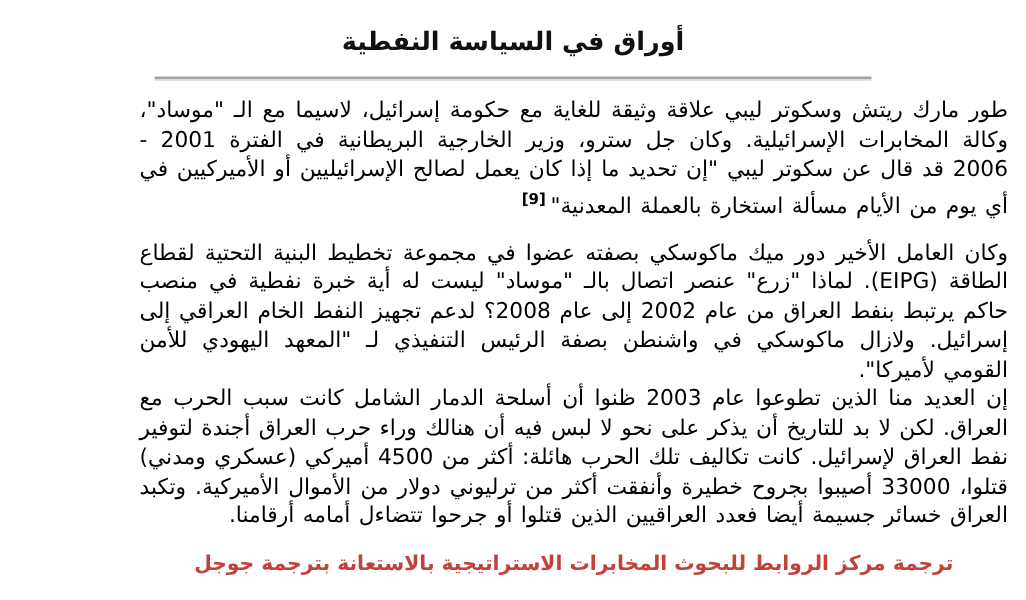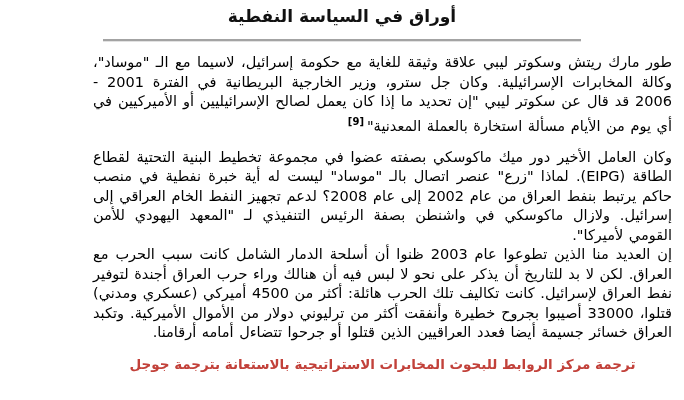--- a/index.html
+++ b/index.html
@@ -10,21 +10,21 @@
     font-family: "DejaVu Sans", sans-serif;
     direction: rtl;
     overflow: hidden;
     color: #000000;
   }
   .page { width: 684px; height: 400px; position: relative; }
   .title {
     text-align: center;
     font-weight: bold;
     font-size: 17px;
-    padding-top: 6px;
+    padding-top: 18px;
     color: #111111;
     letter-spacing: 0;
   }
   .divider {
     width: 478px;
     height: 0;
     border: none;
     border-top: 2px solid #a3a3a3;
     border-bottom: 1px solid #e2e2e2;
     margin: 13px auto 11px auto;

